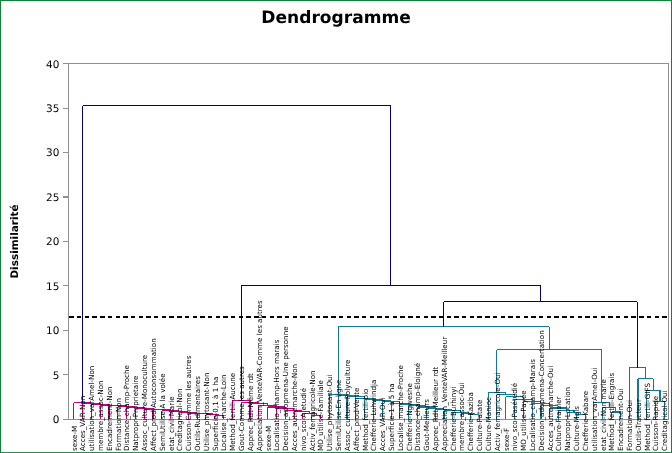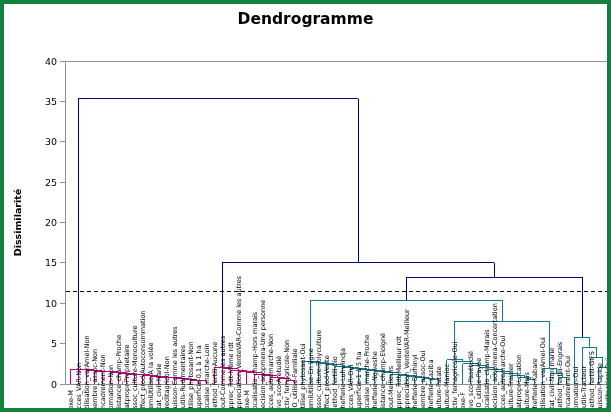--- a/index.html
+++ b/index.html
@@ -1,19 +1,19 @@
 <!DOCTYPE html>
 <html><head>
 <meta charset="utf-8">
 <style>
   html,body{margin:0;padding:0;background:#fff;}
   #chart{
     position:relative;width:611px;height:412px;background:#fff;
     font-family:"DejaVu Sans","Liberation Sans",sans-serif;
-    border:4px solid #15803d;box-sizing:border-box;overflow:hidden;
+    border:1px solid #15803d;box-sizing:border-box;overflow:hidden;
   }
   #chart-title{
     position:absolute;top:6px;left:0;right:0;text-align:center;
     font-size:15.5px;font-weight:bold;color:#000;
   }
   #y-title{
     position:absolute;left:-36px;top:212px;width:100px;height:13px;
     text-align:center;font-size:9.5px;font-weight:bold;color:#000;
     transform:rotate(-90deg);
   }

